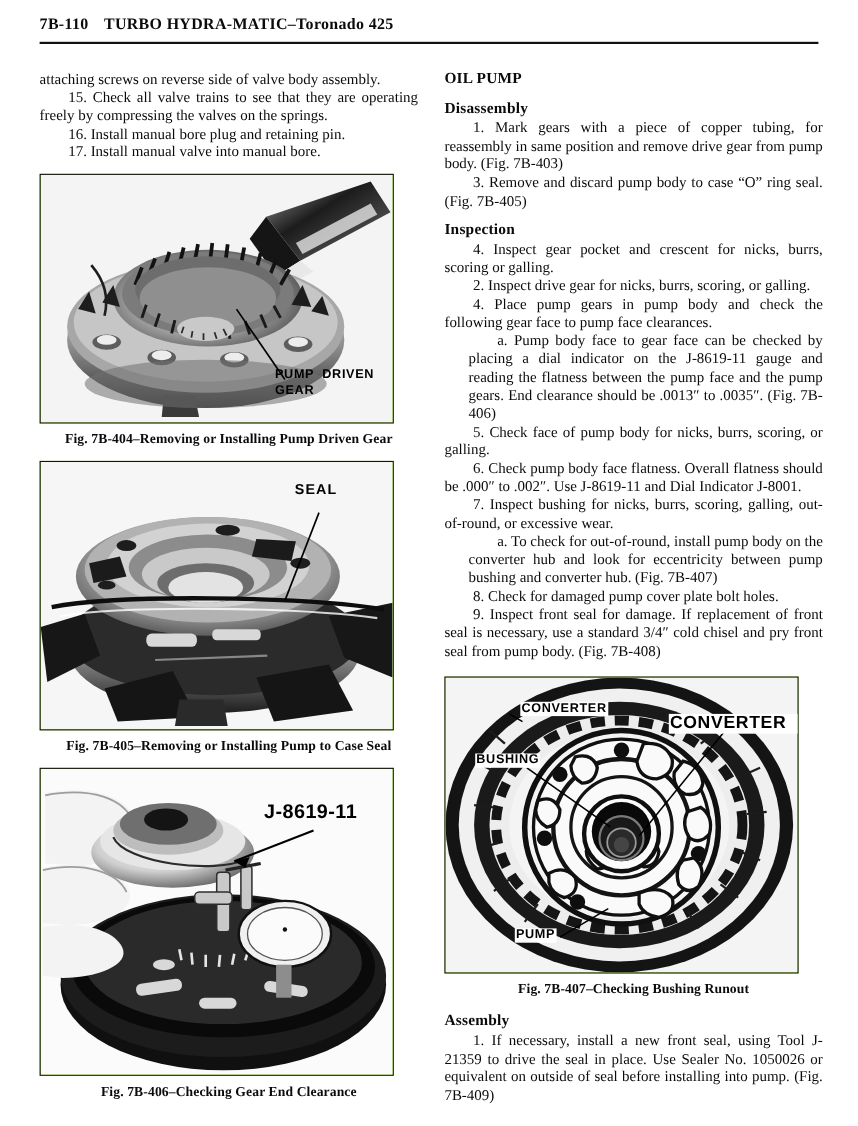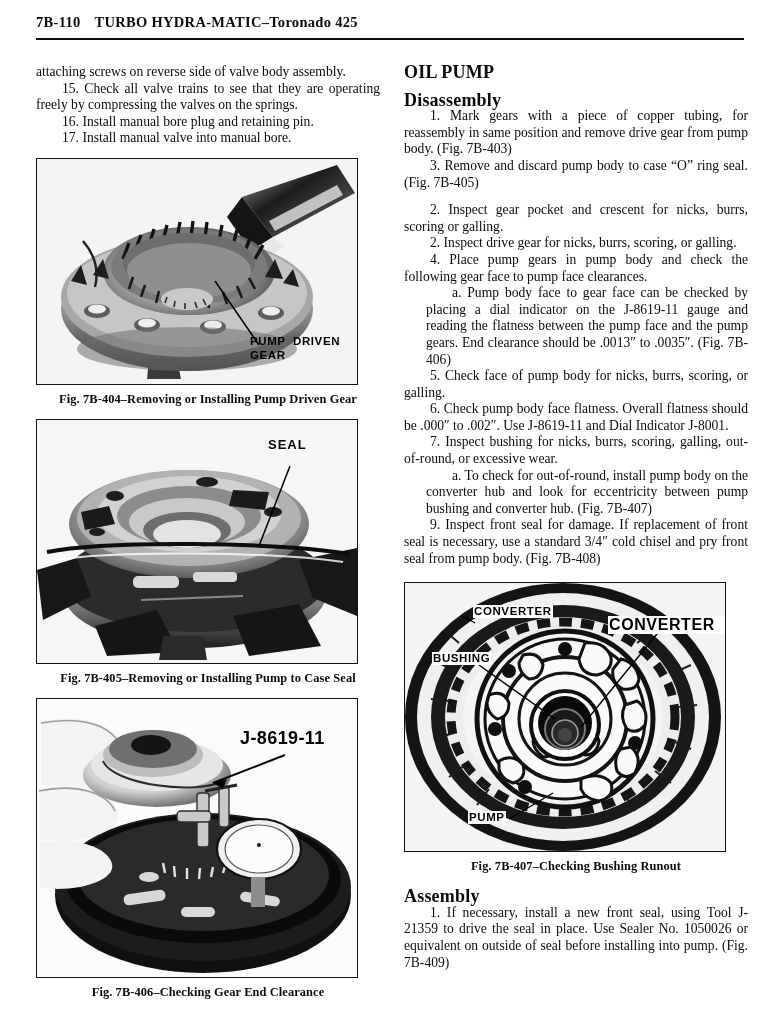--- a/index.html
+++ b/index.html
@@ -75,21 +75,21 @@
   }
   p.body.indent { text-indent: 26px; }
   p.body.indent-sub {
     margin-left: 22px;
     text-indent: 26px;
   }
   p.body.noindent { text-indent: 0; }
 
   h3.sec-head {
     margin: 0;
-    font-size: 18px;
+    font-size: 14px;
     line-height: 16.6px;
     font-weight: bold;
     font-family: "Liberation Serif", serif;
     letter-spacing: .2px;
   }
   .gap-s  { height: 5px; }
   .gap-m  { height: 11px; }
   .gap-l  { height: 15px; }
 
   
@@ -401,28 +401,30 @@
 
     <h3 class="sec-head">OIL PUMP</h3>
     <div class="gap-m"></div>
 
     <h3 class="sec-head">Disassembly</h3>
     <p class="body indent">1. Mark gears with a piece of copper tubing, for reassembly in same position and remove drive gear from pump body. (Fig. 7B-403)</p>
     <p class="body indent">3. Remove and discard pump body to case “O” ring seal. (Fig. 7B-405)</p>
 
     <div class="gap-m"></div>
 
-    <p class="body indent">2. Inspect gear pocket and crescent for nicks, burrs, scoring or galling.</p>
+    <h3 class="sec-head">Inspection</h3>
+    <p class="body indent">4. Inspect gear pocket and crescent for nicks, burrs, scoring or galling.</p>
     <p class="body indent">2. Inspect drive gear for nicks, burrs, scoring, or galling.</p>
     <p class="body indent">4. Place pump gears in pump body and check the following gear face to pump face clearances.</p>
     <p class="body indent-sub">a.   Pump body face to gear face can be checked by placing a dial indicator on the J-8619-11 gauge and reading the flatness between the pump face and the pump gears. End clearance should be .0013″ to .0035″. (Fig. 7B-406)</p>
     <p class="body indent">5. Check face of pump body for nicks, burrs, scoring, or galling.</p>
     <p class="body indent">6. Check pump body face flatness. Overall flatness should be .000″ to .002″. Use J-8619-11 and Dial Indicator J-8001.</p>
     <p class="body indent">7. Inspect bushing for nicks, burrs, scoring, galling, out-of-round, or excessive wear.</p>
     <p class="body indent-sub">a.   To check for out-of-round, install pump body on the converter hub and look for eccentricity between pump bushing and converter hub. (Fig. 7B-407)</p>
+    <p class="body indent">8. Check for damaged pump cover plate bolt holes.</p>
     <p class="body indent">9. Inspect front seal for damage. If replacement of front seal is necessary, use a standard 3/4″ cold chisel and pry front seal from pump body. (Fig. 7B-408)</p>
 
     <div class="gap-l"></div>
 
     <figure>
       <div class="fig-frame" style="width:320px;height:268px;">
         <svg class="photo" viewBox="0 0 320 268" preserveAspectRatio="none">
           <defs>
             <radialGradient id="g407a" cx="50%" cy="50%" r="50%">
               <stop offset="0%" stop-color="#ffffff"></stop>

